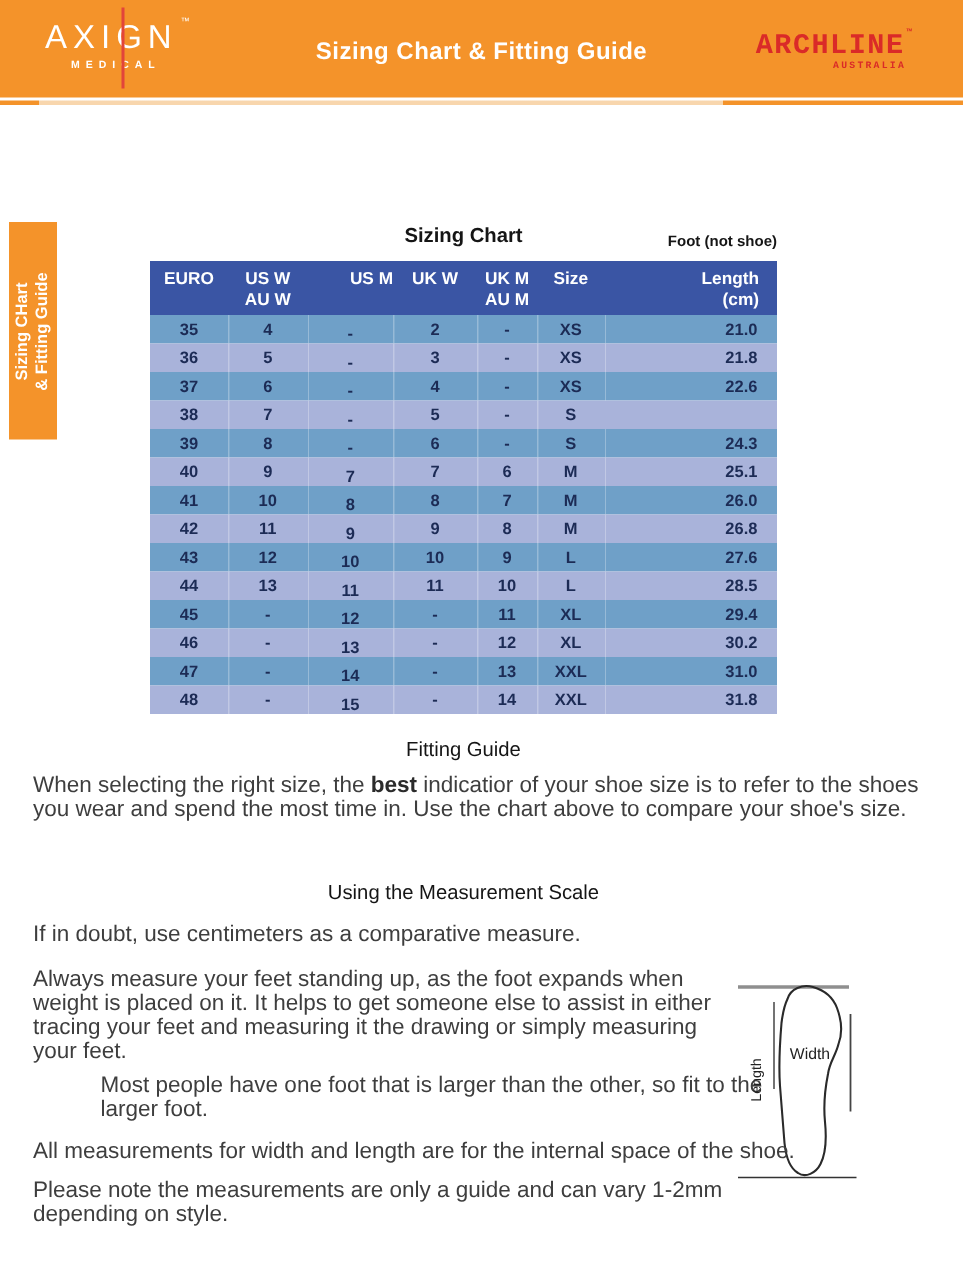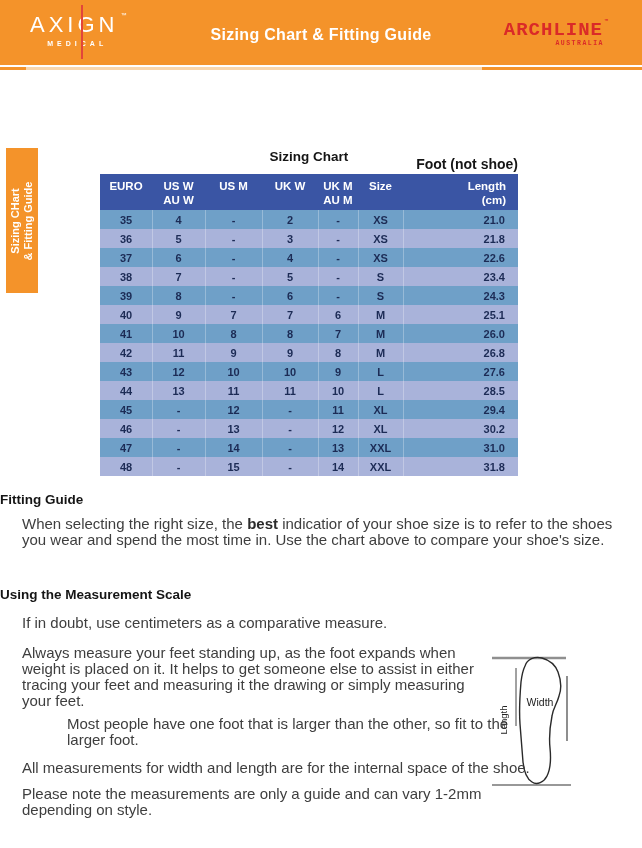--- a/index.html
+++ b/index.html
@@ -25,41 +25,41 @@
   
   .side-tab { position:absolute; left:6px; top:148px; width:32px; height:145px; background:#f4932a; overflow:visible; }
   .side-tab-inner { position:absolute; left:50%; top:50%; width:145px; height:32px;
       transform:translate(-50%,-50%) rotate(-90deg); display:flex; flex-direction:column; justify-content:center; }
   .side-tab-inner div { color:#fff; font-weight:bold; font-size:11px; line-height:13px; text-align:center; white-space:nowrap; }
 
   
   .chart-title { position:absolute; left:100px; top:149px; width:418px; text-align:center;
       font-size:13.5px; font-weight:bold; color:#151515; }
   .foot-note { position:absolute; left:318px; top:156px; width:200px; text-align:right;
-      font-size:14px; font-weight:bold; color:#151515; }
+      font-size:10px; font-weight:bold; color:#151515; }
 
   
   .size-table { position:absolute; left:100px; top:174px; width:418px; }
   .thead { display:flex; height:36px; background:#3a55a4; }
   .hcell { display:flex; flex-direction:column; justify-content:flex-start; align-items:center;
       padding-top:5px; color:#fff; font-weight:bold; font-size:11.5px; line-height:14px; }
   .trow { display:flex; height:19px; }
   .trow.row-a { background:#6fa0c8; }
   .trow.row-b { background:#a9b3da; }
   .tcell { display:flex; align-items:center; justify-content:center;
       font-size:11px; font-weight:bold; color:#1c2b55; }
   .tcell + .tcell { box-shadow: inset 1px 0 0 rgba(255,255,255,0.28); }
-  .c0 { width:52px; } .c1 { width:53px; } .c2 { width:57px; } .c3 { width:56px; }
+  .c0 { width:52px; } .c1 { width:53px; } .c2 { width:57px;align-items:flex-end; } .c3 { width:56px; }
   .c4 { width:40px; } .c5 { width:45px; } .c6 { width:115px; }
   .hcell.c6 { align-items:flex-end; padding-right:12px; }
   .tcell.c6 { justify-content:flex-end; padding-right:13px; }
 
   
-  .heading { position:absolute; left:0; width:618px; 
-      font-size:13.5px; font-weight:bold; color:#151515; }
+  .heading { position:absolute; left:0; width:618px; text-align:center;
+      font-size:13.5px; font-weight:normal; color:#151515; }
   .para { position:absolute; left:22px; font-size:15px; line-height:16px; color:#3e3e3e; }
   .para b { color:#2b2b2b; }
 
   
   .foot-diagram { position:absolute; left:487px; top:650px; width:92px; height:142px; }
 </style>
 </head>
 <body>
 
 <div class="page">
@@ -144,21 +144,20 @@
           <div class="tcell c5">XS</div>
           <div class="tcell c6">22.6</div>
         </div>
         <div class="trow row-b">
           <div class="tcell c0">38</div>
           <div class="tcell c1">7</div>
           <div class="tcell c2">-</div>
           <div class="tcell c3">5</div>
           <div class="tcell c4">-</div>
           <div class="tcell c5">S</div>
-          <div class="tcell c6">23.4</div>
         </div>
         <div class="trow row-a">
           <div class="tcell c0">39</div>
           <div class="tcell c1">8</div>
           <div class="tcell c2">-</div>
           <div class="tcell c3">6</div>
           <div class="tcell c4">-</div>
           <div class="tcell c5">S</div>
           <div class="tcell c6">24.3</div>
         </div>

